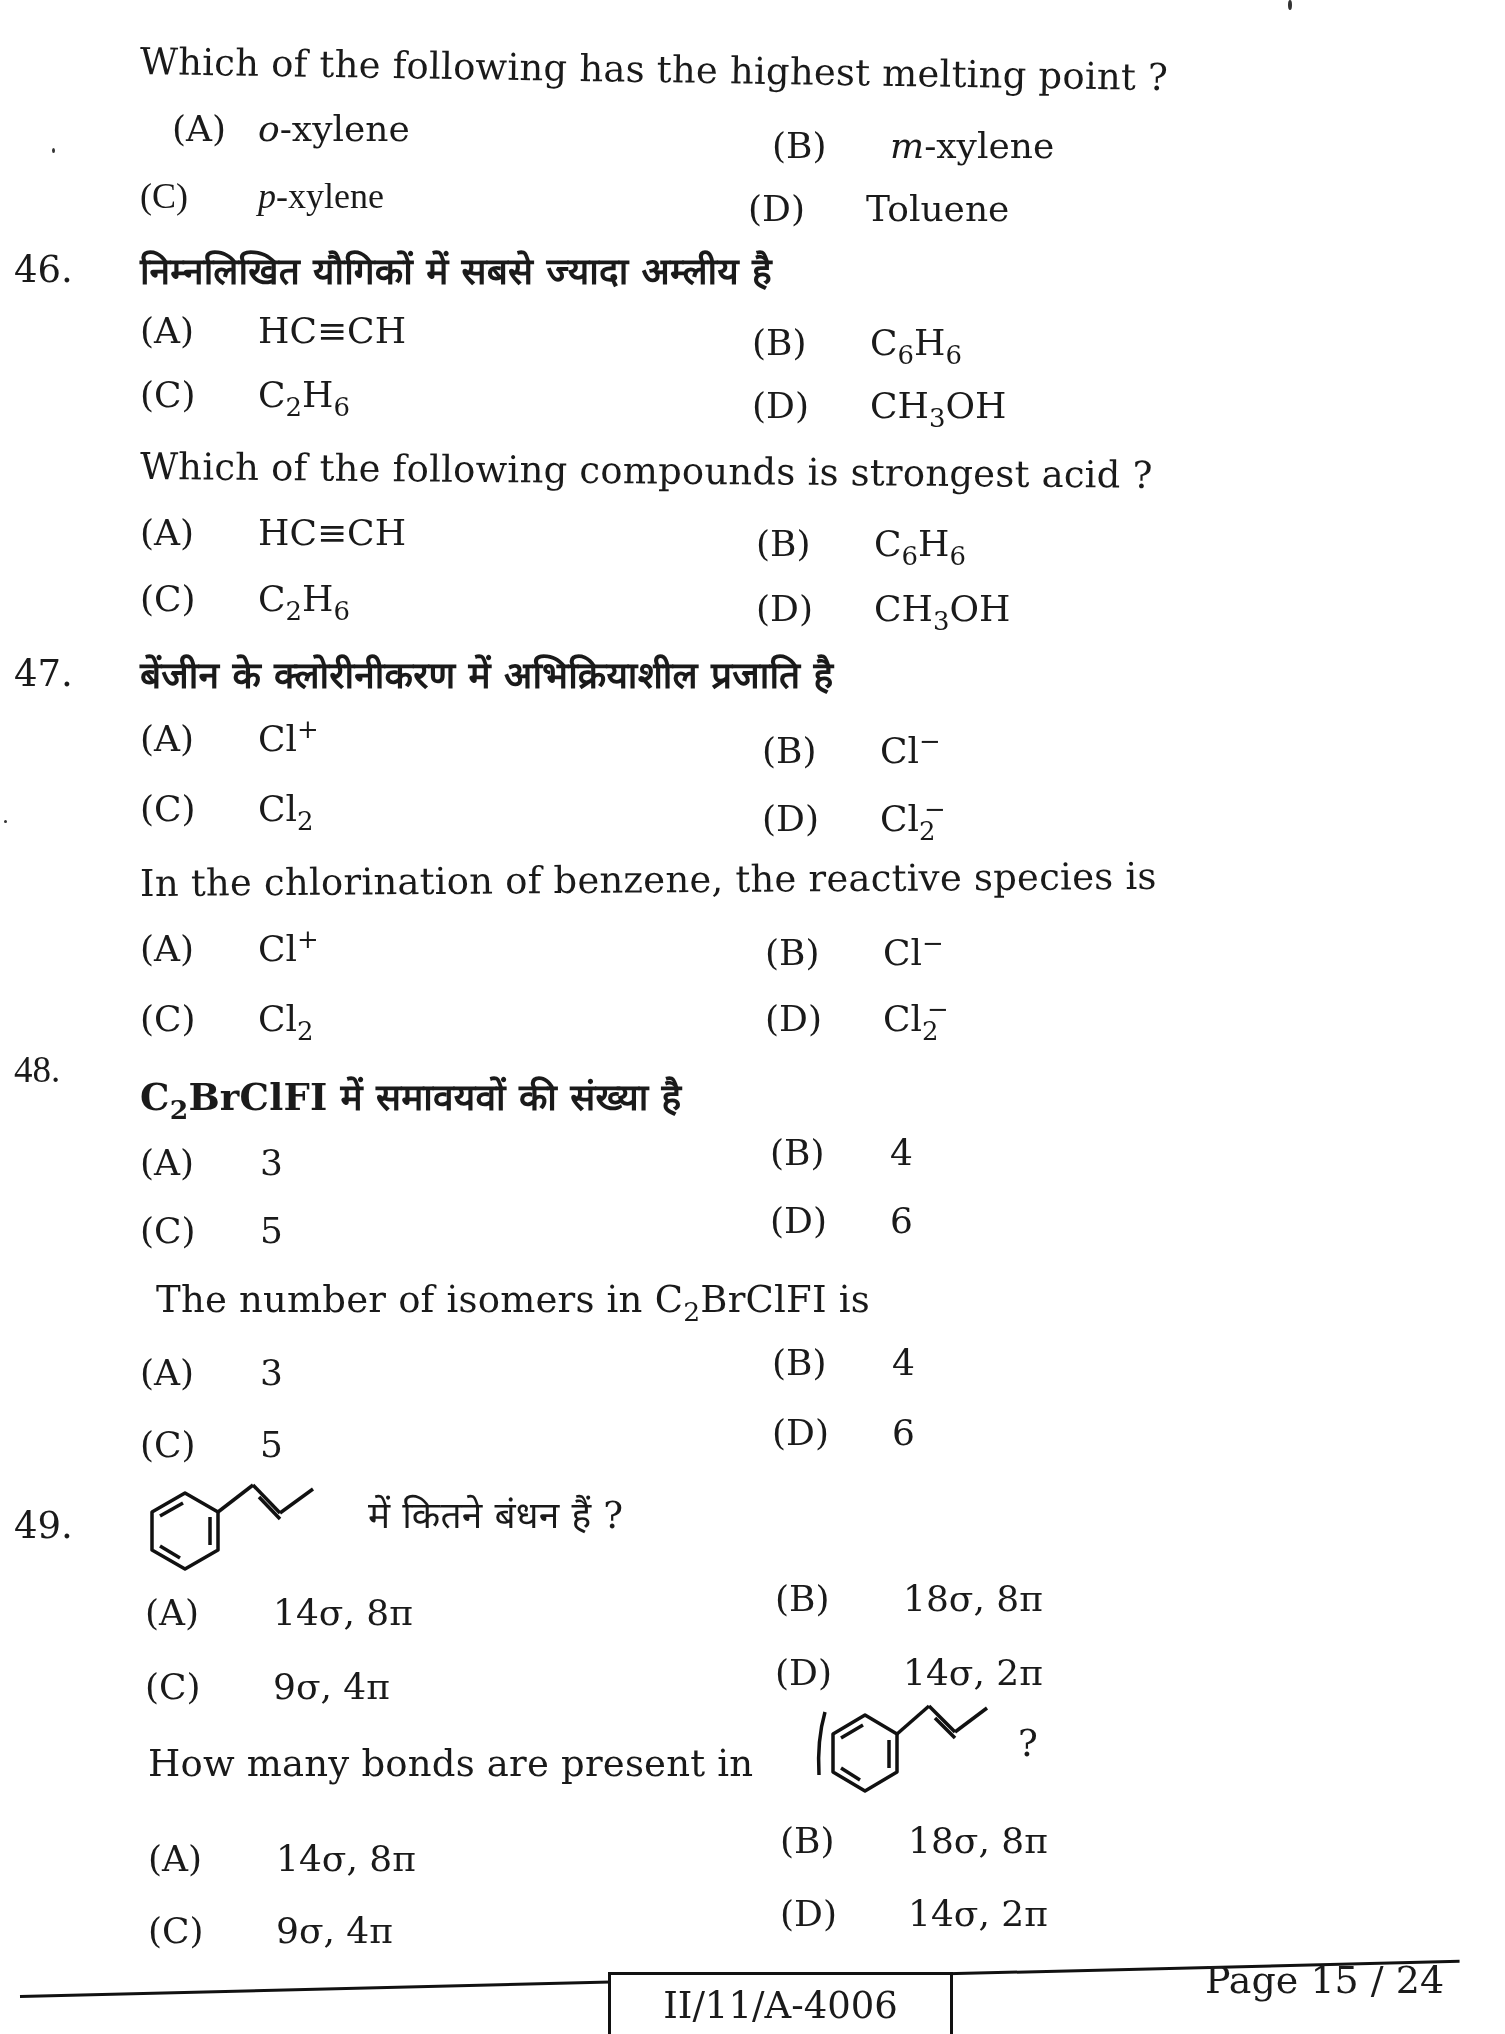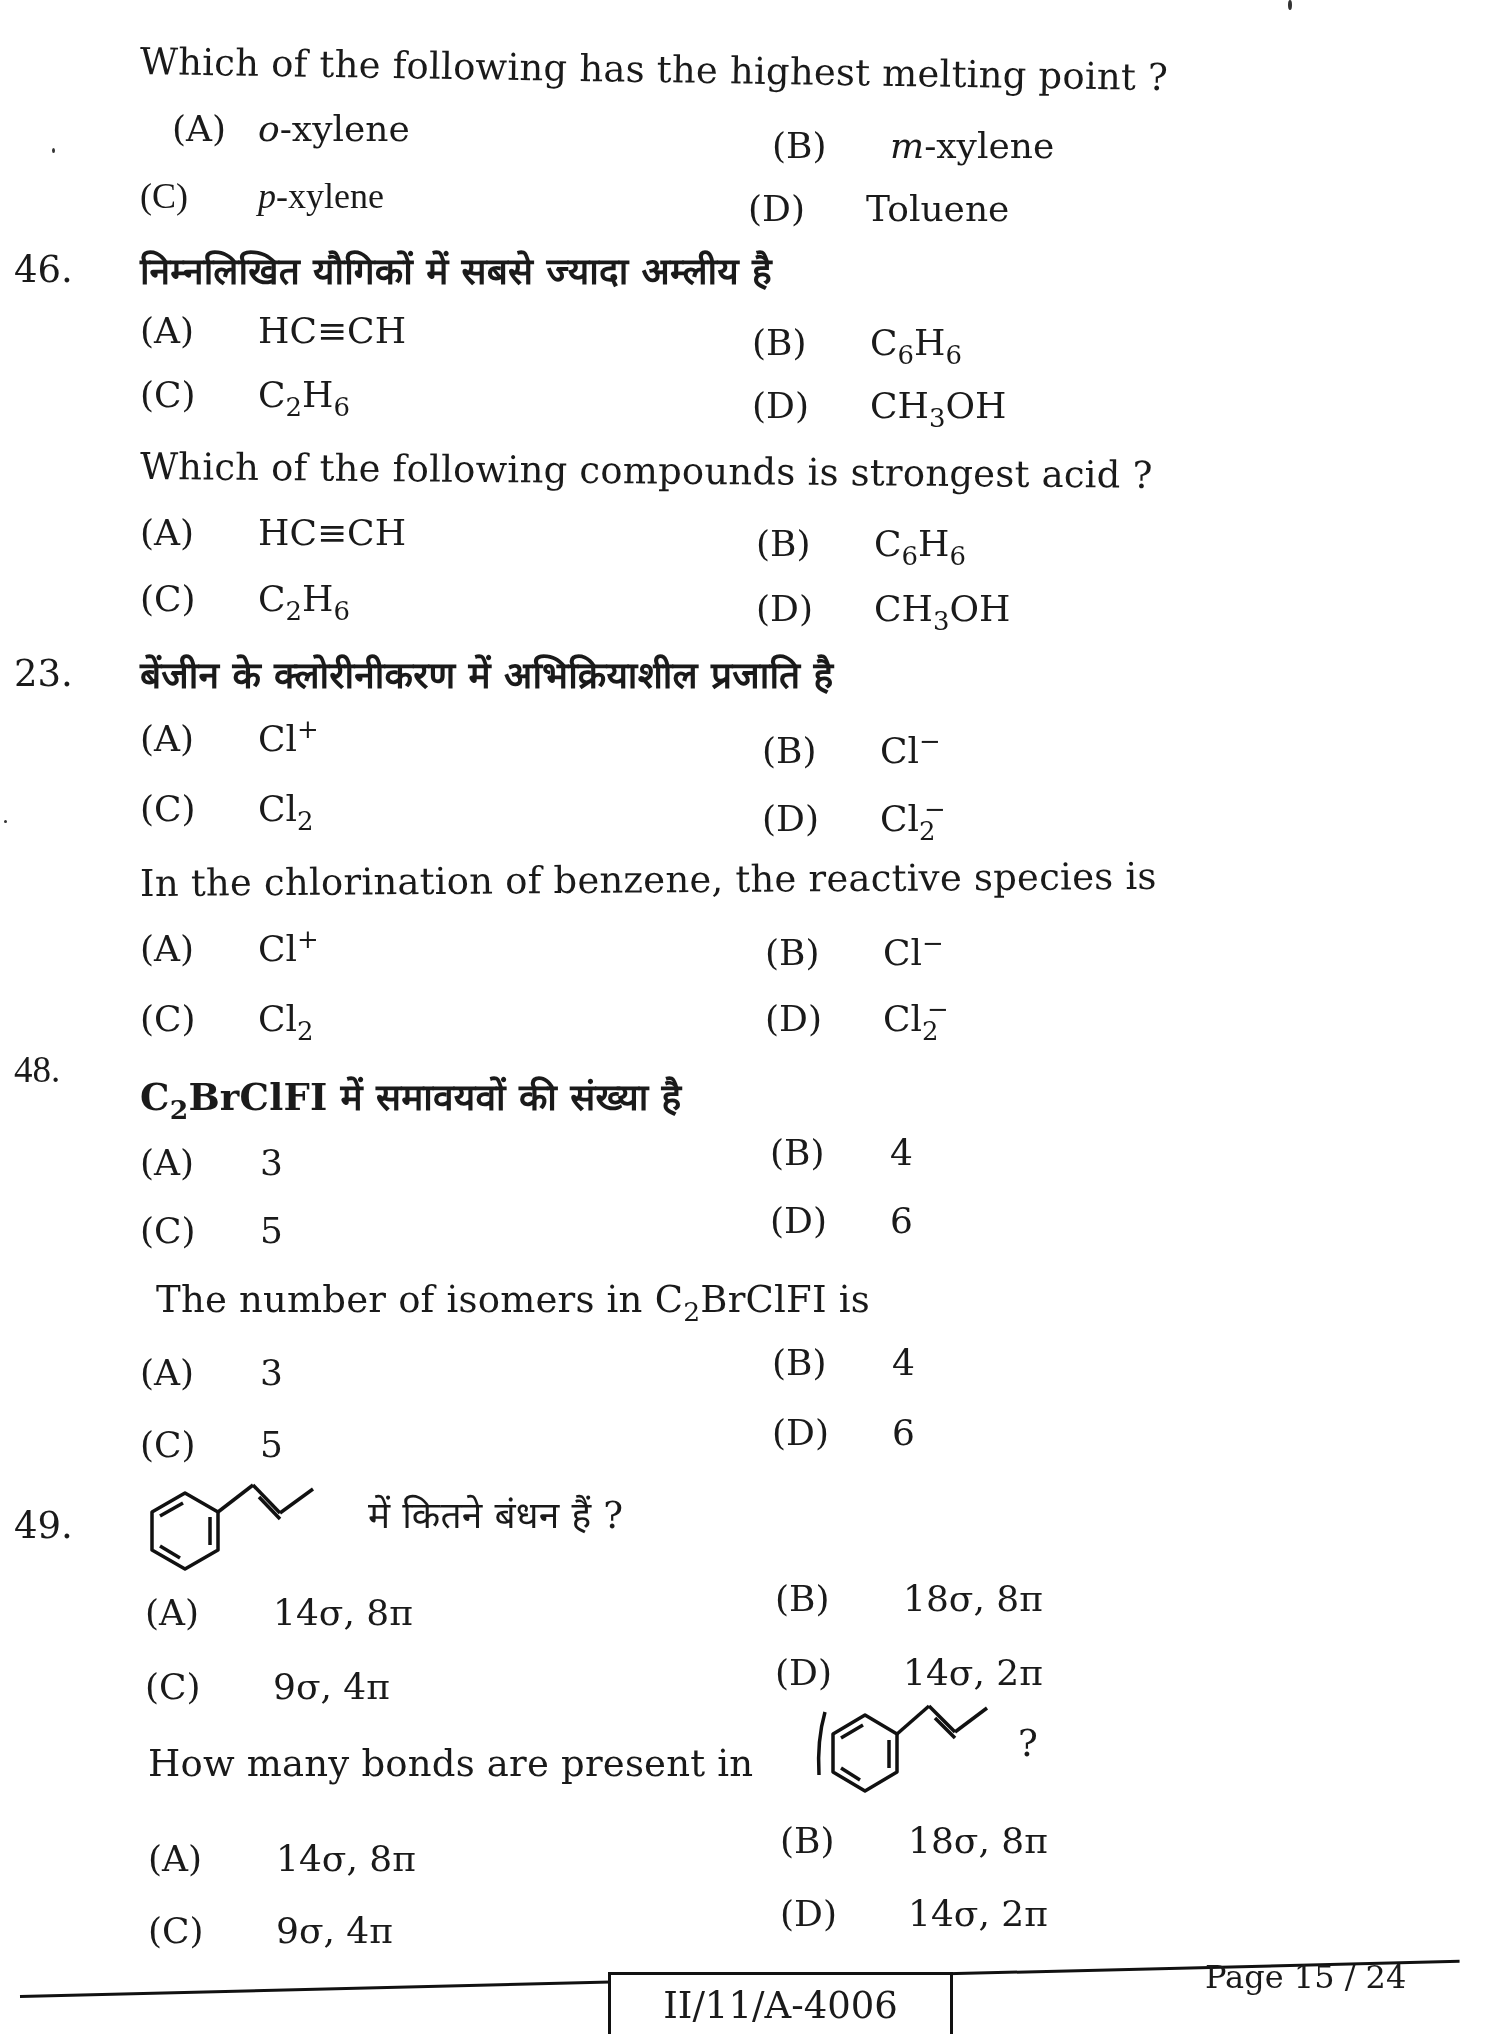--- a/index.html
+++ b/index.html
@@ -14,21 +14,21 @@
   .opt .lbl { display:inline-block; width:118px; }
   sub { font-size:0.72em; vertical-align:-0.35em; line-height:0; }
   sup { font-size:0.72em; vertical-align:0.5em; line-height:0; }
   .mol { position:absolute; }
   .footer-line { position:absolute; left:20px; top:1995px; width:1440px; height:3px; background:#111; transform:rotate(-1.4deg); transform-origin:left center; }
   .code-box {
     position:absolute; left:608px; top:1972px; width:345px; height:62px;
     border:3px solid #111; border-bottom:none; box-sizing:border-box;
     font-size:37px; text-align:center; line-height:62px; background:#fff;
   }
-  .page-no { position:absolute; left:1205px; top:1958px; font-size:32px; }
+  .page-no { position:absolute; left:1205px; top:1958px; font-size:38px; }
   .speck { position:absolute; background:#333; border-radius:50%; }
 </style>
 </head>
 <body>
 
 <div class="line" style="left:140px;top:40px;transform:rotate(0.9deg);transform-origin:left;">Which of the following has the highest melting point ?</div>
 <div class="opt" style="left:140px;top:108px;text-align:center;"><span class="lbl">(A)</span><i>o</i><span>-xylene</span></div>
 <div class="opt" style="left:748px;top:125px;margin-left:24px;"><span class="lbl">(B)</span><i>m</i><span>-xylene</span></div>
 <div class="opt" style="left:140px;top:175px;font-family:Liberation Serif, serif;"><span class="lbl">(C)</span><i>p</i><span>-xylene</span></div>
 <div class="opt" style="left:748px;top:188px;"><span class="lbl">(D)</span><i></i><span>Toluene</span></div>
@@ -38,21 +38,21 @@
 <div class="opt" style="left:140px;top:310px;"><span class="lbl">(A)</span><span>HC≡CH</span></div>
 <div class="opt" style="left:752px;top:322px;"><span class="lbl">(B)</span>C<sub>6</sub>H<sub>6</sub></div>
 <div class="opt" style="left:140px;top:374px;"><span class="lbl">(C)</span>C<sub>2</sub>H<sub>6</sub></div>
 <div class="opt" style="left:752px;top:385px;"><span class="lbl">(D)</span>CH<sub>3</sub>OH</div>
 <div class="line" style="left:140px;top:445px;transform:rotate(0.5deg);transform-origin:left;">Which of the following compounds is strongest acid ?</div>
 <div class="opt" style="left:140px;top:512px;"><span class="lbl">(A)</span><span>HC≡CH</span></div>
 <div class="opt" style="left:756px;top:523px;"><span class="lbl">(B)</span>C<sub>6</sub>H<sub>6</sub></div>
 <div class="opt" style="left:140px;top:578px;"><span class="lbl">(C)</span>C<sub>2</sub>H<sub>6</sub></div>
 <div class="opt" style="left:756px;top:588px;"><span class="lbl">(D)</span>CH<sub>3</sub>OH</div>
 
-<div class="qnum" style="top:652px;">23.</div>
+<div class="qnum" style="top:652px;">47.</div>
 <div class="line" style="left:140px;top:648px;font-weight:bold;">बेंजीन के क्लोरीनीकरण में अभिक्रियाशील प्रजाति है</div>
 <div class="opt" style="left:140px;top:718px;"><span class="lbl">(A)</span>Cl<sup>+</sup></div>
 <div class="opt" style="left:762px;top:730px;"><span class="lbl">(B)</span>Cl<sup>−</sup></div>
 <div class="opt" style="left:140px;top:788px;"><span class="lbl">(C)</span>Cl<sub>2</sub></div>
 <div class="opt" style="left:762px;top:798px;"><span class="lbl">(D)</span>Cl<sub>2</sub><sup style="margin-left:-0.45em">−</sup></div>
 <div class="line" style="left:140px;top:862px;transform:rotate(-0.4deg);transform-origin:left;">In the chlorination of benzene, the reactive species is</div>
 <div class="opt" style="left:140px;top:928px;"><span class="lbl">(A)</span>Cl<sup>+</sup></div>
 <div class="opt" style="left:765px;top:932px;"><span class="lbl">(B)</span>Cl<sup>−</sup></div>
 <div class="opt" style="left:140px;top:998px;"><span class="lbl">(C)</span>Cl<sub>2</sub></div>
 <div class="opt" style="left:765px;top:998px;"><span class="lbl">(D)</span>Cl<sub>2</sub><sup style="margin-left:-0.45em">−</sup></div>

